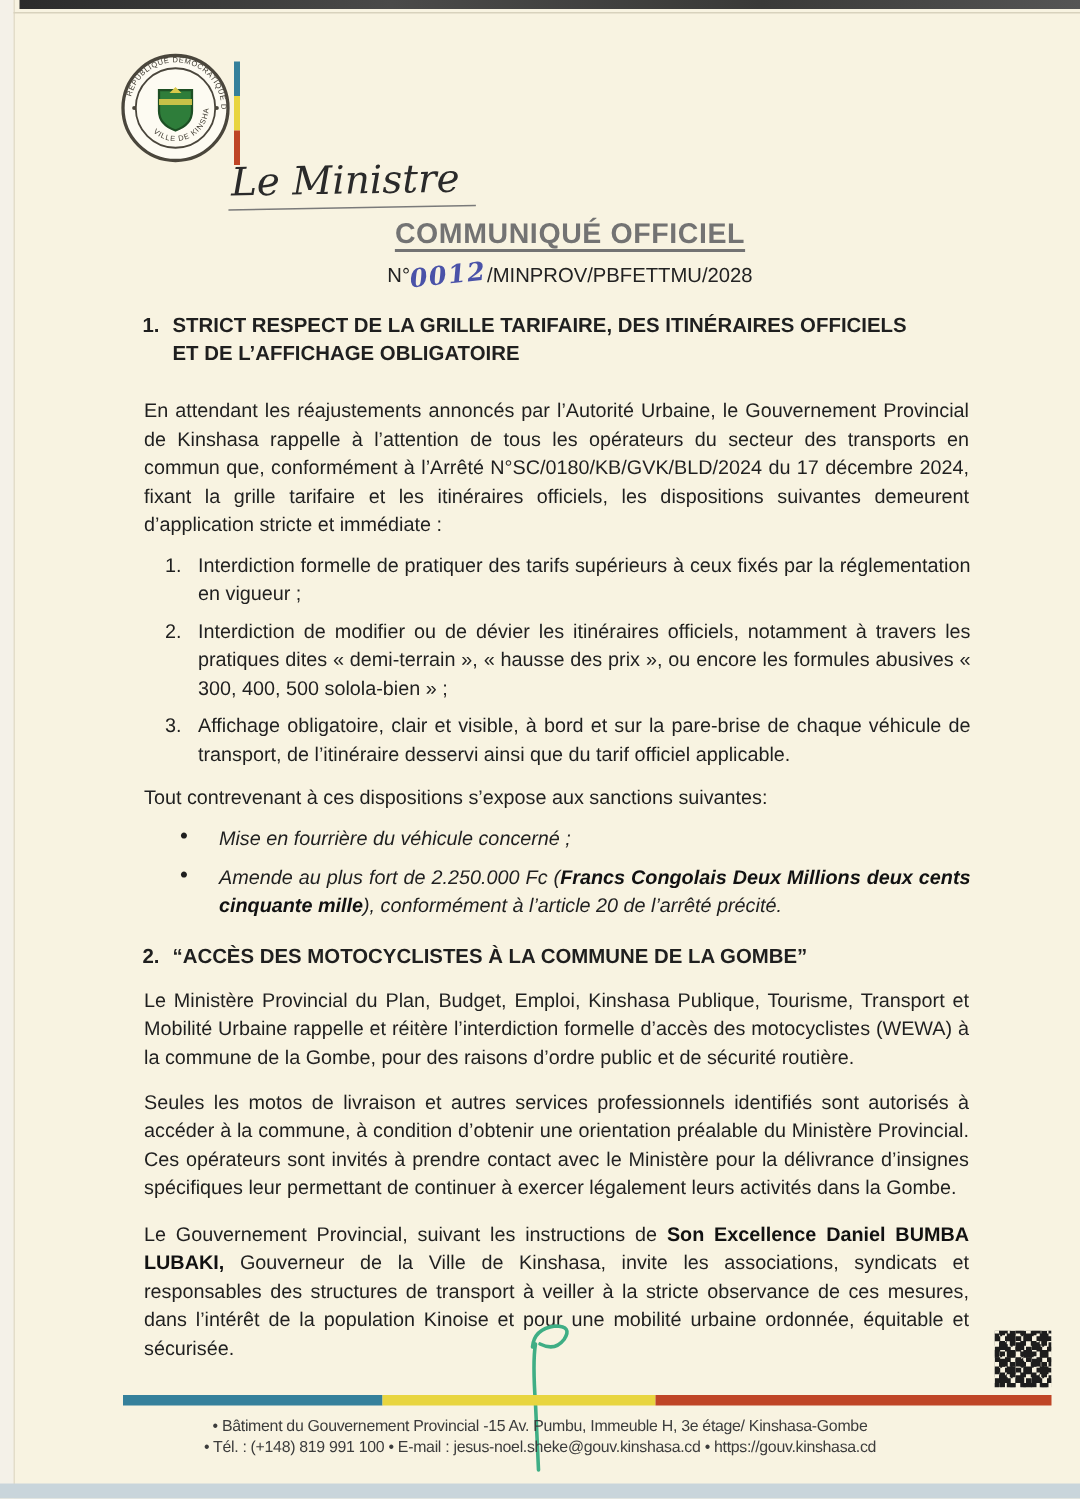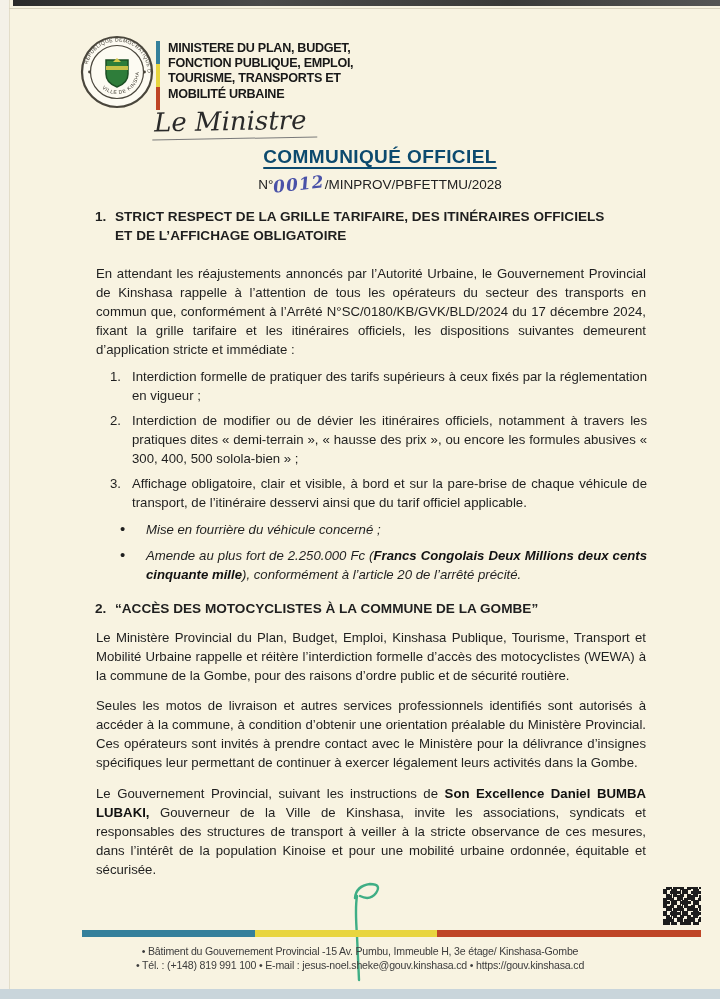--- a/index.html
+++ b/index.html
@@ -16,21 +16,21 @@
   .vbar{position:absolute;left:156px;top:41px;width:4px;height:66px;}
   .vbar .b{display:block;width:100%;height:23px;}
   .ministry{position:absolute;left:168px;top:41px;font-weight:bold;font-size:12.6px;line-height:15.2px;
             letter-spacing:-0.3px;color:#181818;}
   .le-ministre{position:absolute;left:152px;top:106px;font-family:"DejaVu Serif",serif;font-style:italic;
                font-size:26px;color:#2a2a2a;border-bottom:1px solid #7a7a7a;padding:0 10px 2px 2px;
                transform:rotate(-1deg);}
 
   
   .title-wrap{position:absolute;left:60px;top:146px;width:640px;text-align:center;}
-  .main-title{font-size:19px;font-weight:bold;letter-spacing:0.4px;color:#0c4a6e;
+  .main-title{font-size:19px;font-weight:bold;letter-spacing:0.4px;color:#737373;
               text-decoration:underline;text-underline-offset:4px;text-decoration-thickness:2px;}
   .ref-line{margin-top:5px;font-size:13.5px;color:#222;}
   .ref-hand{font-family:"DejaVu Serif",serif;font-style:italic;font-size:17px;color:#4a52a8;
             display:inline-block;transform:rotate(-6deg) translateY(1px);letter-spacing:1px;font-weight:bold;}
 
   
   .body-col{position:absolute;left:95px;top:207px;width:552px;font-size:13.2px;line-height:19px;
             text-align:justify;}
   .sec-head{display:flex;font-weight:bold;font-size:13.6px;line-height:19px;text-align:left;}
   .sec-head .num{width:20px;flex:none;}
@@ -86,26 +86,20 @@
     <path d="M26 31 h22 v4 h-22 z" fill="#d8c94a" opacity="0.9"></path>
     <path d="M33 27 l4 -4 l4 4 z" fill="#d8c94a"></path>
   </svg>
 
   <div class="vbar">
     <span class="b" style="background:#35809b"></span>
     <span class="b" style="background:#e8d53f"></span>
     <span class="b" style="background:#bf4526"></span>
   </div>
 
-  <div class="ministry">
-    <div>MINISTERE DU PLAN,  BUDGET,</div>
-    <div>FONCTION PUBLIQUE, EMPLOI,</div>
-    <div>TOURISME,  TRANSPORTS ET</div>
-    <div>MOBILITÉ URBAINE</div>
-  </div>
 
   <div class="le-ministre">Le Ministre</div>
 
   <div class="title-wrap">
     <div class="main-title">COMMUNIQUÉ OFFICIEL</div>
     <div class="ref-line">
       <span>N°</span><span class="ref-hand">0012</span><span>/MINPROV/PBFETTMU/2028</span>
     </div>
   </div>
 
@@ -124,20 +118,21 @@
     </div>
     <div class="oli" style="margin-top:6px">
       <span class="n">2.</span>
       <span class="t">Interdiction de modifier ou de dévier les itinéraires officiels, notamment à travers les pratiques dites « demi-terrain », « hausse des prix », ou encore les formules abusives « 300, 400, 500 solola-bien » ;</span>
     </div>
     <div class="oli" style="margin-top:6px">
       <span class="n">3.</span>
       <span class="t">Affichage obligatoire, clair et visible, à bord et sur la pare-brise de chaque véhicule de transport, de l’itinéraire desservi ainsi que du tarif officiel applicable.</span>
     </div>
 
+    <p class="p" style="margin-top:10px">Tout contrevenant à ces dispositions s’expose aux sanctions suivantes:</p>
 
     <div class="bul" style="margin-top:8px">
       <span class="d">•</span>
       <span class="t">Mise en fourrière du véhicule concerné ;</span>
     </div>
     <div class="bul" style="margin-top:7px">
       <span class="d">•</span>
       <span class="t"><span>Amende au plus fort de 2.250.000 Fc (</span><b>Francs Congolais Deux Millions deux cents cinquante mille</b><span>), conformément à l’article 20 de l’arrêté précité.</span></span>
     </div>
 

